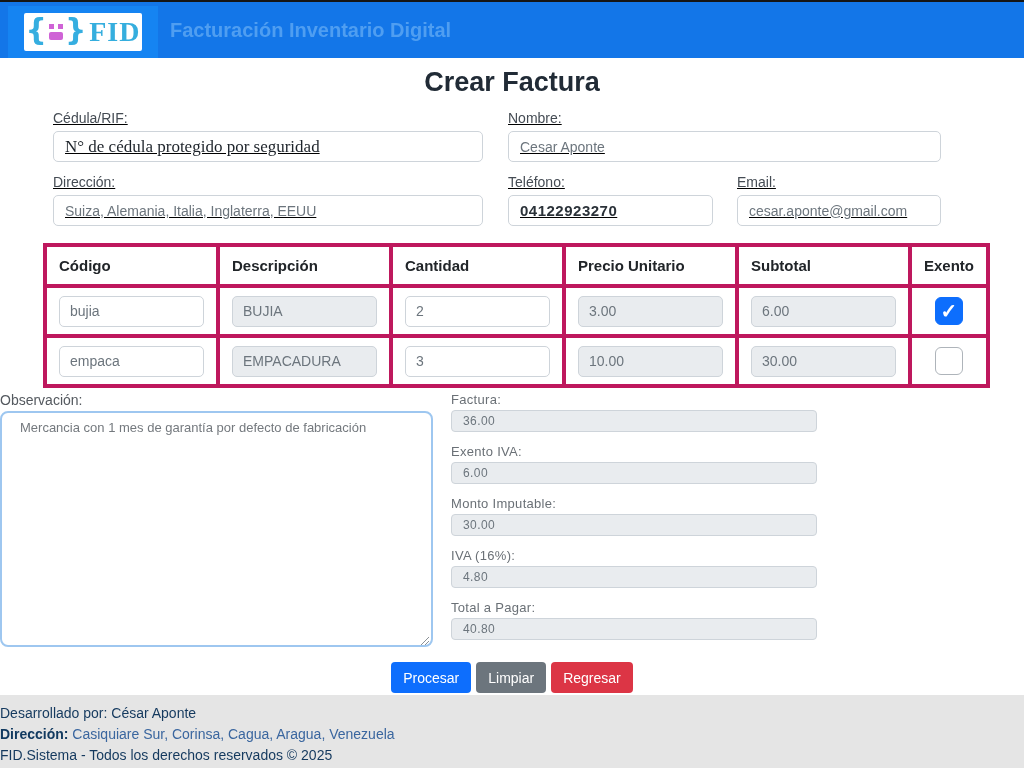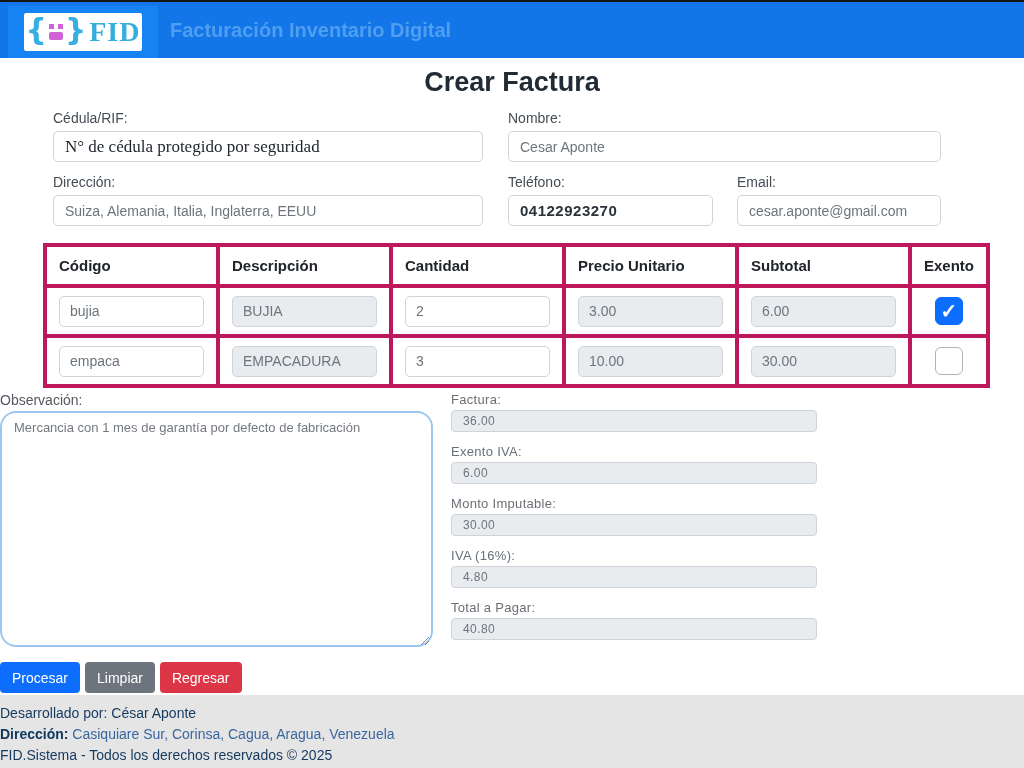--- a/index.html
+++ b/index.html
@@ -23,21 +23,21 @@
   .logo-text { color:#35aede; font-family:"Liberation Serif", serif; font-weight:bold;
     font-size:28px; letter-spacing:1px; margin-left:2px; }
   .tagline { margin-left:170px; color:#4f9ef1; font-weight:bold; font-size:20px; }
 
   
   main { flex:1; overflow:hidden; }
   .page-title { text-align:center; margin-top:9px; font-size:27px; font-weight:600;
     color:#212b36; }
 
   .form-row { display:flex; margin-left:53px; margin-top:12px; }
-  .fgroup { display:flex; flex-direction:column; }
+  .fgroup { display:flex; flex-direction:column;text-decoration:underline; }
   .fgroup label { font-size:14px; color:#454c54; margin-bottom:5px; }
   .ctl { height:31px; border:1px solid #ced4da; border-radius:5px; background:#fff;
     padding:0 11px; font-size:14px; color:#6c757d; outline:none;
     font-family:"Liberation Sans", sans-serif; }
   .ctl-serif { font-family:"Liberation Serif", serif; font-size:17px; color:#1d232a; }
   .ctl-bold { font-weight:bold; color:#2b3239; font-size:15px; letter-spacing:.5px; }
   .w-cedula { width:430px; } .gap25 { width:25px; } .w-nombre { width:433px; }
   .w-direccion { width:430px; } .gap24 { width:24px; } .w-telefono { width:205px; }
   .w-email { width:204px; }
 
@@ -56,35 +56,35 @@
     background:#fff; margin:0 auto; display:flex; align-items:center; justify-content:center;
     cursor:pointer; }
   .chk .check-glyph { display:none; color:#fff; font-size:20px; font-weight:bold; }
   .chk.checked { background:#0d6efd; border-color:#0d6efd; }
   .chk.checked .check-glyph { display:block; }
 
   
   .bottom { display:flex; margin-top:4px; }
   .obs-col { width:433px; }
   .obs-col label { display:block; font-size:14px; color:#54595f; margin-bottom:3px; }
-  .obs-area { width:433px; height:236px; border:2px solid #9ec7f0; border-radius:16px;
-    padding:7px 12px; font-size:13px; color:#74797e; resize:none; outline:none;
+  .obs-area { width:433px; height:236px; border:2px solid #9ec7f0; border-radius:8px;
+    padding:7px 18px; font-size:13px; color:#74797e; resize:none; outline:none;
     font-family:"Liberation Sans", sans-serif; position:relative; background:#fff; }
   .obs-wrap { position:relative; width:433px; }
   .resize-handle { position:absolute; right:4px; bottom:6px; pointer-events:none; }
   .totals-col { margin-left:18px; width:438px; padding-top:0px; }
   .tgroup { margin-bottom:12px; }
   .tgroup label { display:block; font-size:13px; color:#6a7076; margin-bottom:3px;
     letter-spacing:.3px; }
   .tgroup input { width:366px; height:22px; background:#e9ecef; border:1px solid #ced4da;
     border-radius:4px; font-size:12px; color:#6c757d; padding:0 11px; outline:none;
     font-family:"Liberation Sans", sans-serif; letter-spacing:.4px; }
 
   
-  .btn-row { display:flex; justify-content:flex-start; gap:5px; margin-top:10px; }
+  .btn-row { display:flex; justify-content:center; gap:5px; margin-top:10px; }
   .btn { border:none; border-radius:4px; color:#fff; font-size:14px; height:31px;
     padding:0 12px; cursor:pointer; font-family:"Liberation Sans", sans-serif; }
   .btn-primary { background:#0d6efd; }
   .btn-secondary { background:#6c757d; }
   .btn-danger { background:#dc3545; }
 
   
   footer { height:73px; background:#e5e5e5; flex-shrink:0; text-align:left;
     padding-top:8px; font-size:14px; line-height:21px; }
   footer .l1, footer .l3 { color:#14395e; }

